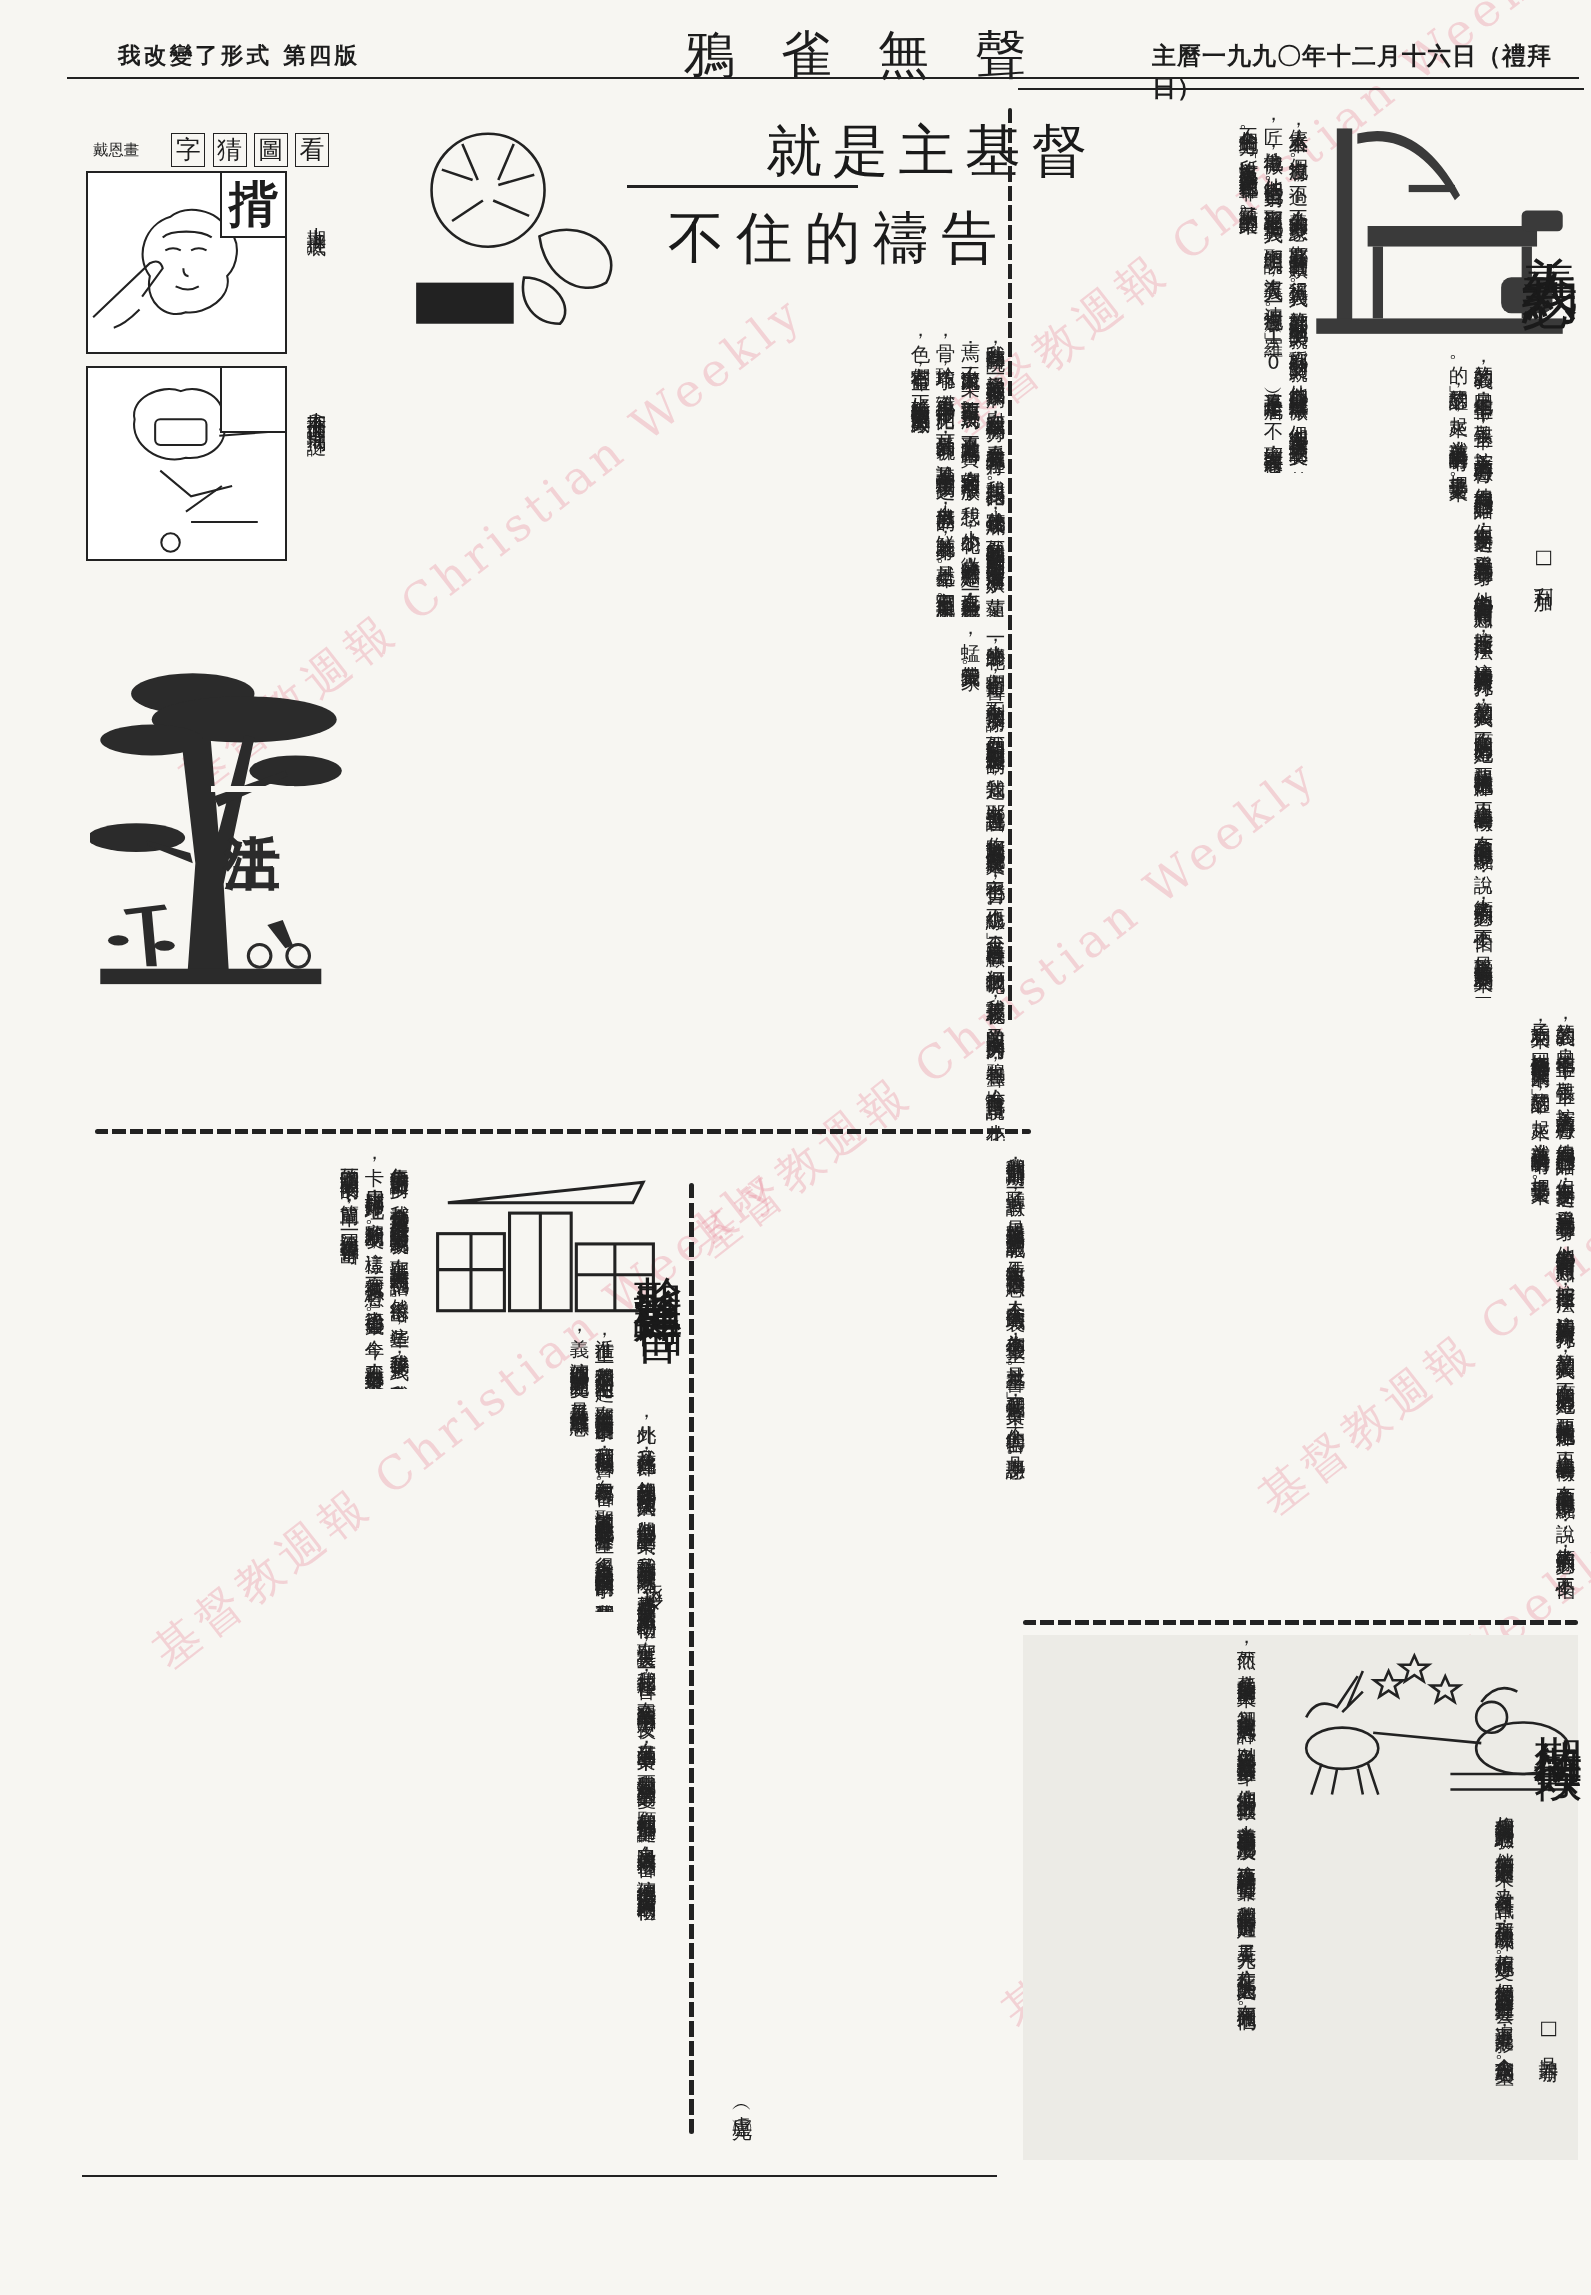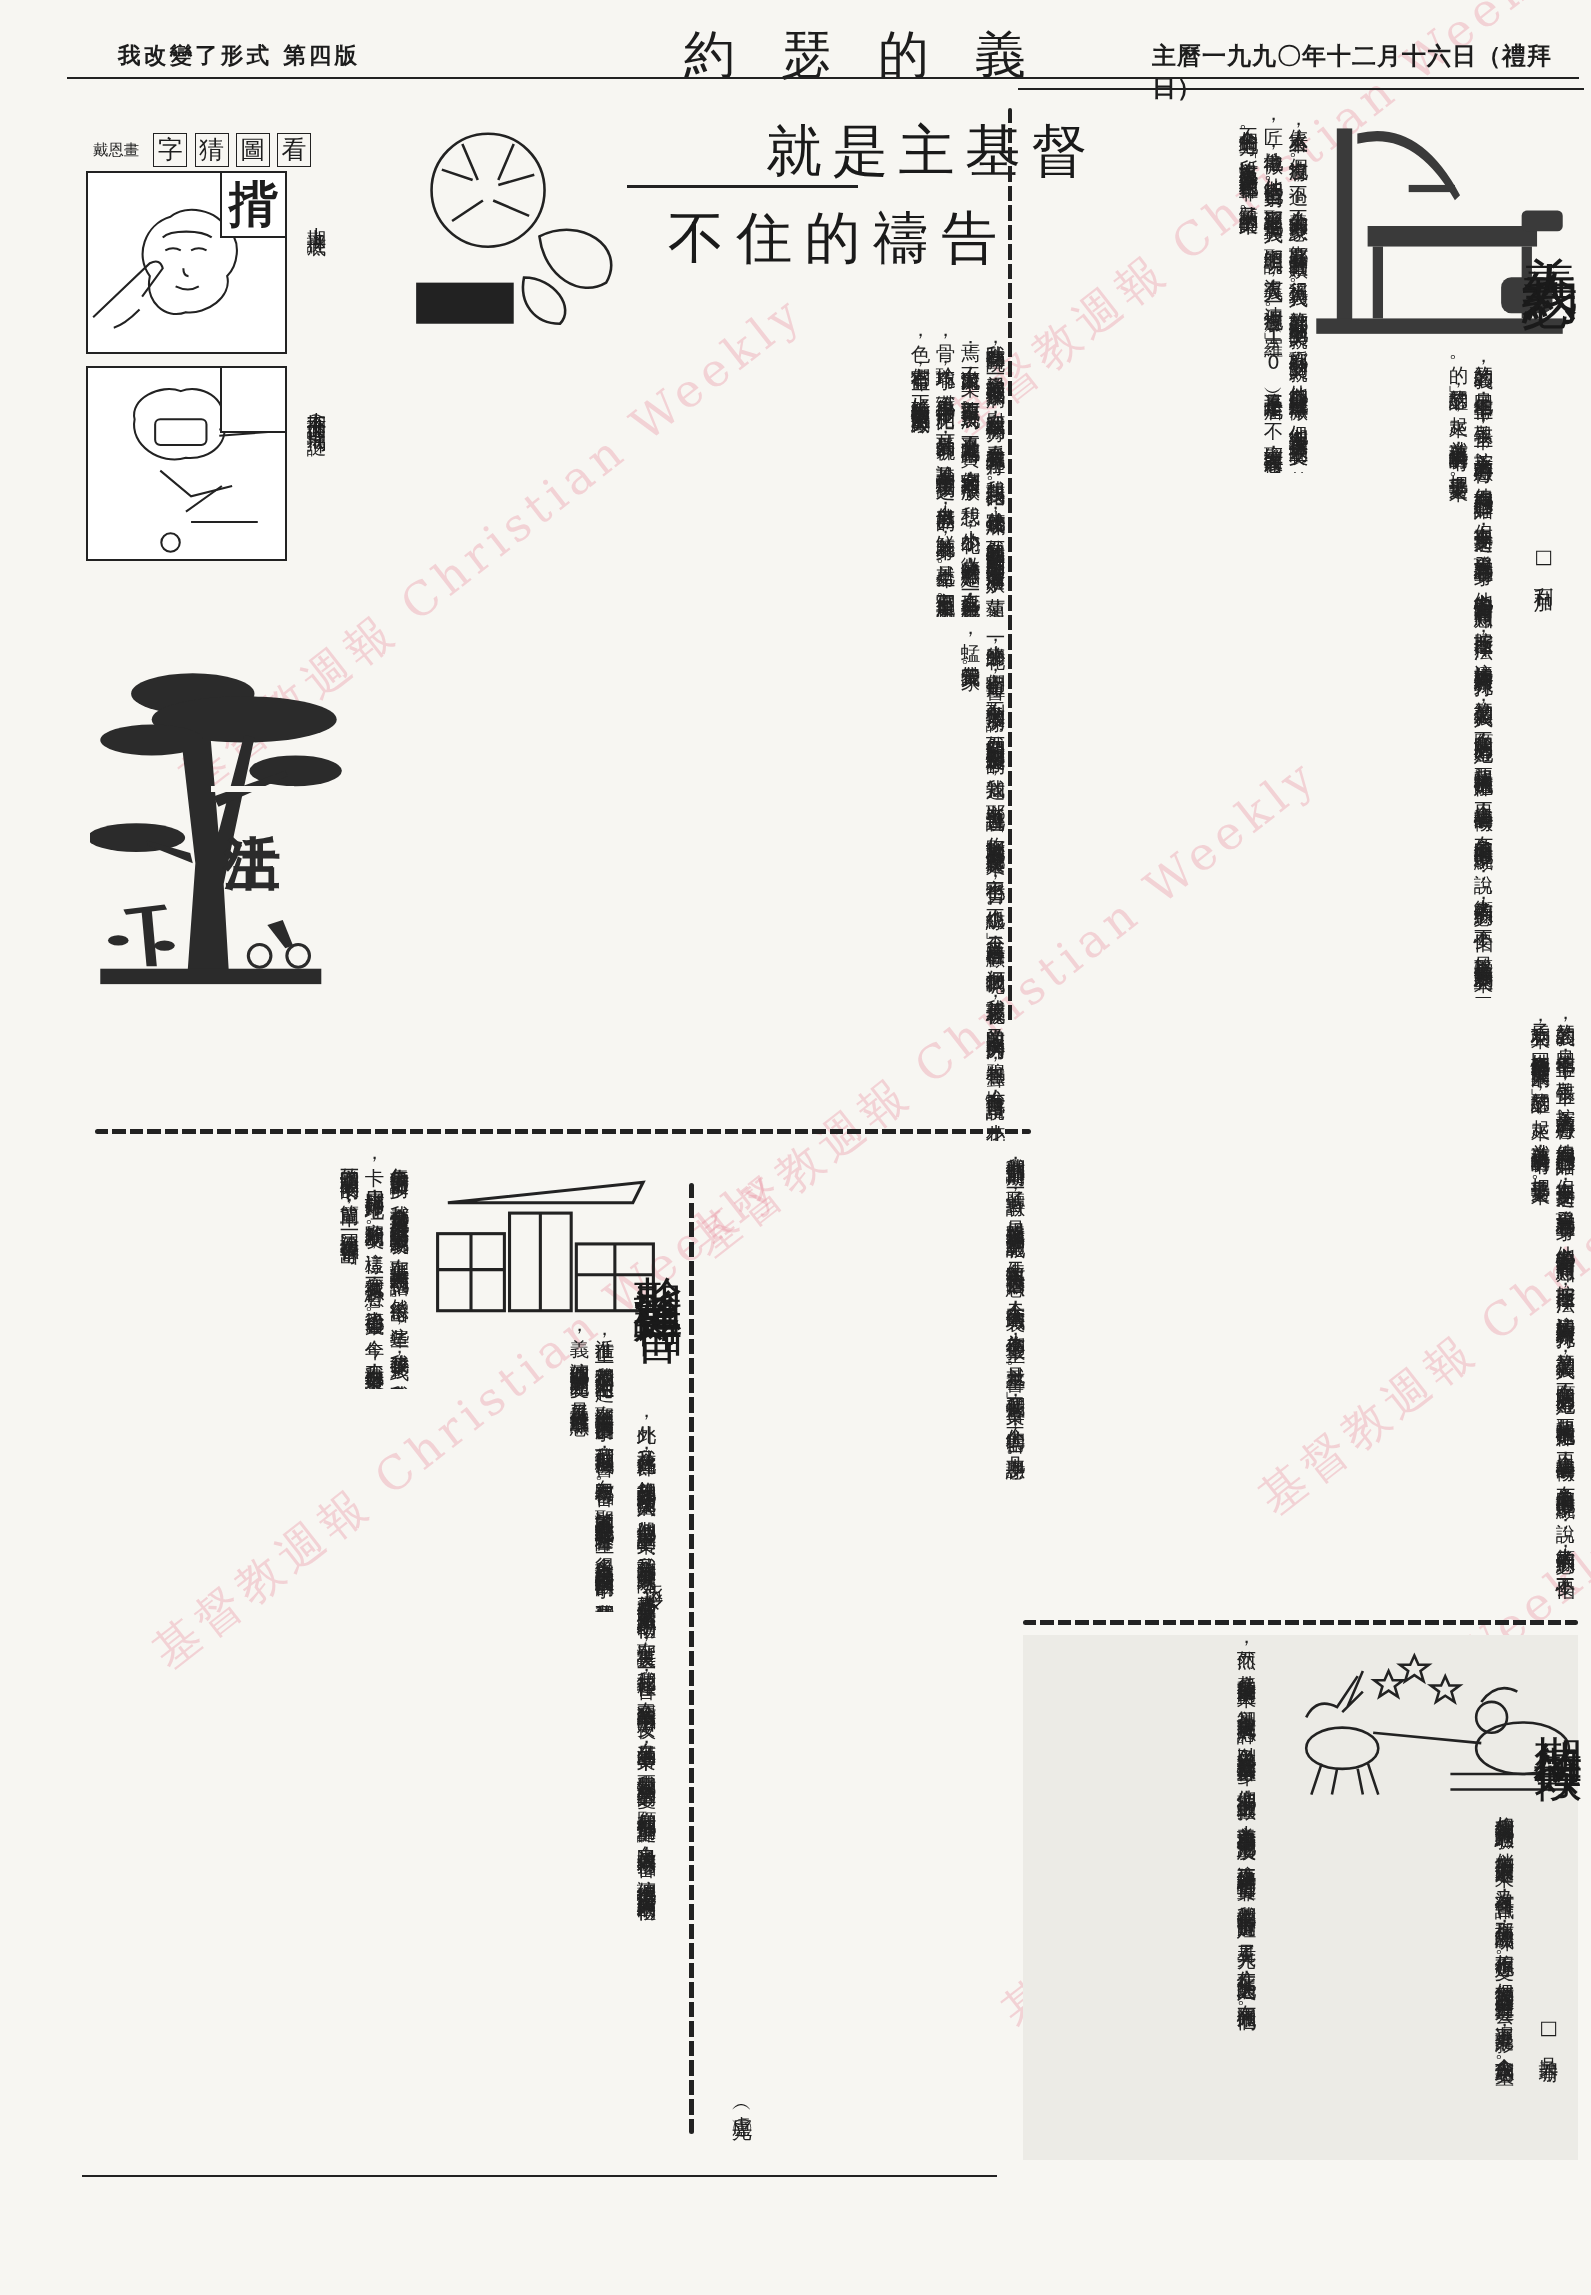--- a/index.html
+++ b/index.html
@@ -35,26 +35,26 @@
 <body>
 
 <div class="wm" style="left:874px;top:154px;">基督教週報 Christian Weekly</div>
 <div class="wm" style="left:103px;top:514px;">基督教週報 Christian Weekly</div>
 <div class="wm" style="left:617px;top:977px;">基督教週報 Christian Weekly</div>
 <div class="wm" style="left:77px;top:1388px;">基督教週報 Christian Weekly</div>
 <div class="wm" style="left:926px;top:1748px;">基督教週報 Christian Weekly</div>
 <div class="wm" style="left:1183px;top:1234px;">基督教週報 Christian Weekly</div>
 
 <div class="abs masthead-left" style="left:118px;top:40px;">我改變了形式 第四版</div>
-<div class="abs masthead-title" style="left:684px;top:20.6px;">約瑟的義</div>
+<div class="abs masthead-title" style="left:684px;top:20.6px;">鴉雀無聲</div>
 <div class="abs masthead-right" style="left:1152px;top:40px;">主曆一九九〇年十二月十六日（禮拜日）</div>
 <div class="abs rule-h" style="left:67px;top:77px;width:1512px;height:1.5px;"></div>
 
 <div class="abs" style="left:93px;top:133px;display:flex;align-items:center;">
-  <span style="font-size:15.4px;font-family:'DejaVu Serif',serif;margin-right:7px;">戴恩畫</span>
+  <span style="font-size:15.4px;font-family:'DejaVu Serif',serif;margin-right:25px;">戴恩畫</span>
   <span class="riddle-tag">字</span>
   <span class="riddle-tag">猜</span>
   <span class="riddle-tag">圖</span>
   <span class="riddle-tag">看</span>
 </div>
 
 <div class="abs box" style="left:86px;top:171px;width:201px;height:183px;">
   <svg class="icon-svg" width="201" height="183" viewBox="0 0 390 355">
     <g fill="none" stroke="#222" stroke-width="4">
       <path d="M120 200 C 90 160, 110 100, 160 85 C 190 60, 250 70, 270 110 C 300 130, 290 180, 270 200 C 280 240, 230 275, 190 270 C 150 285, 110 250, 120 200 Z"></path>

